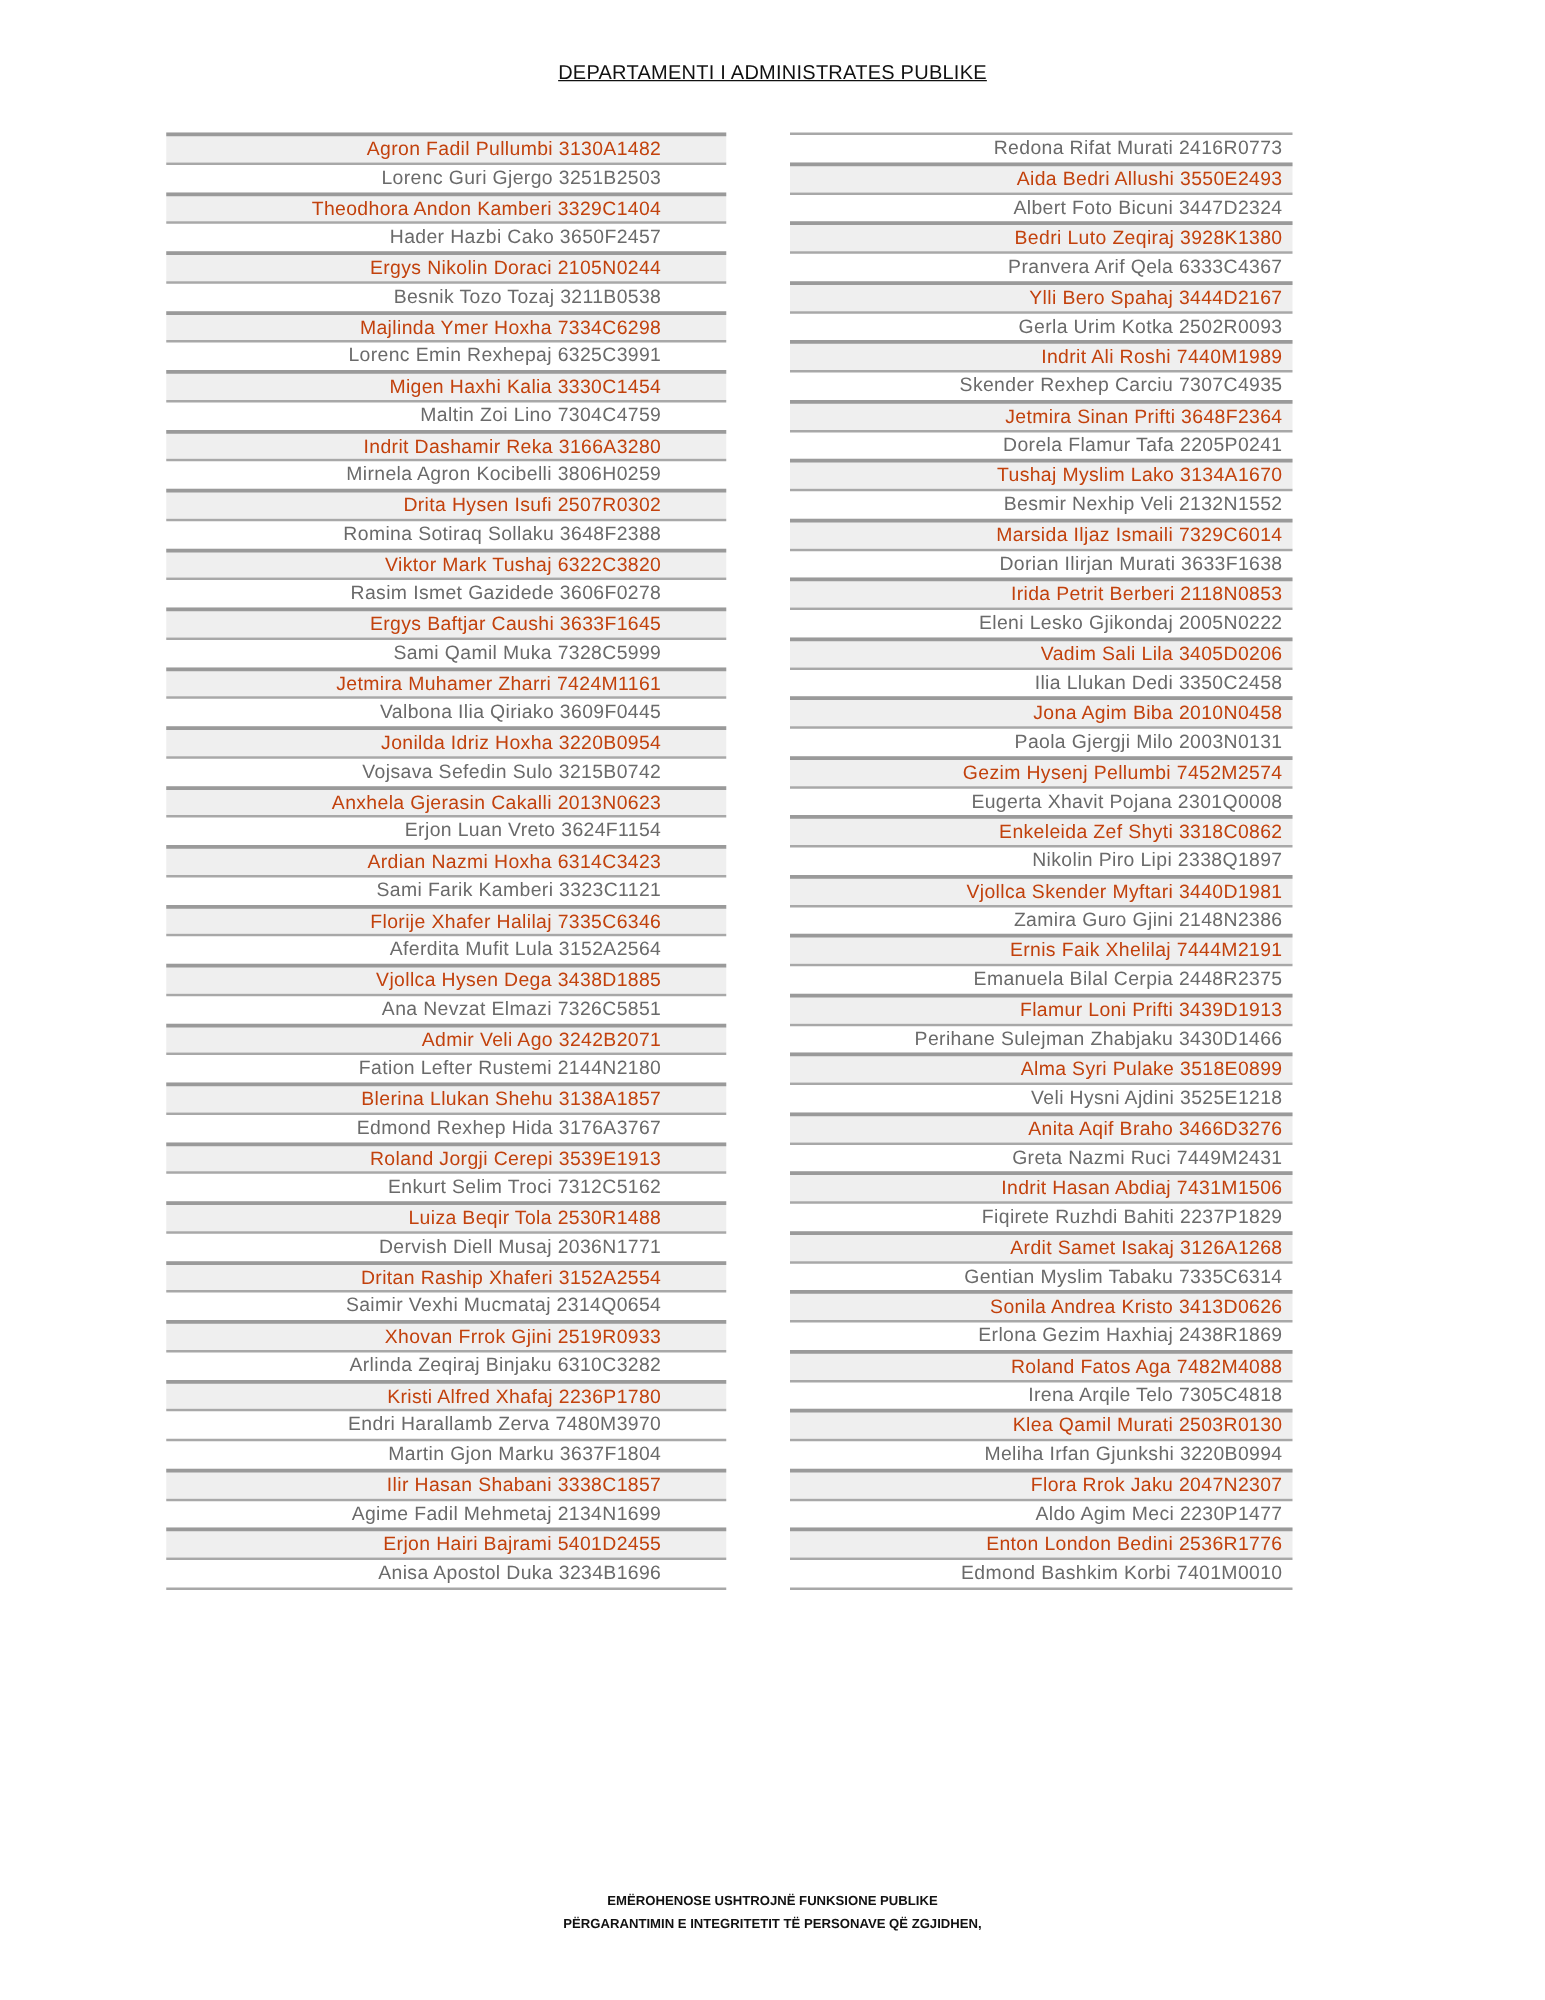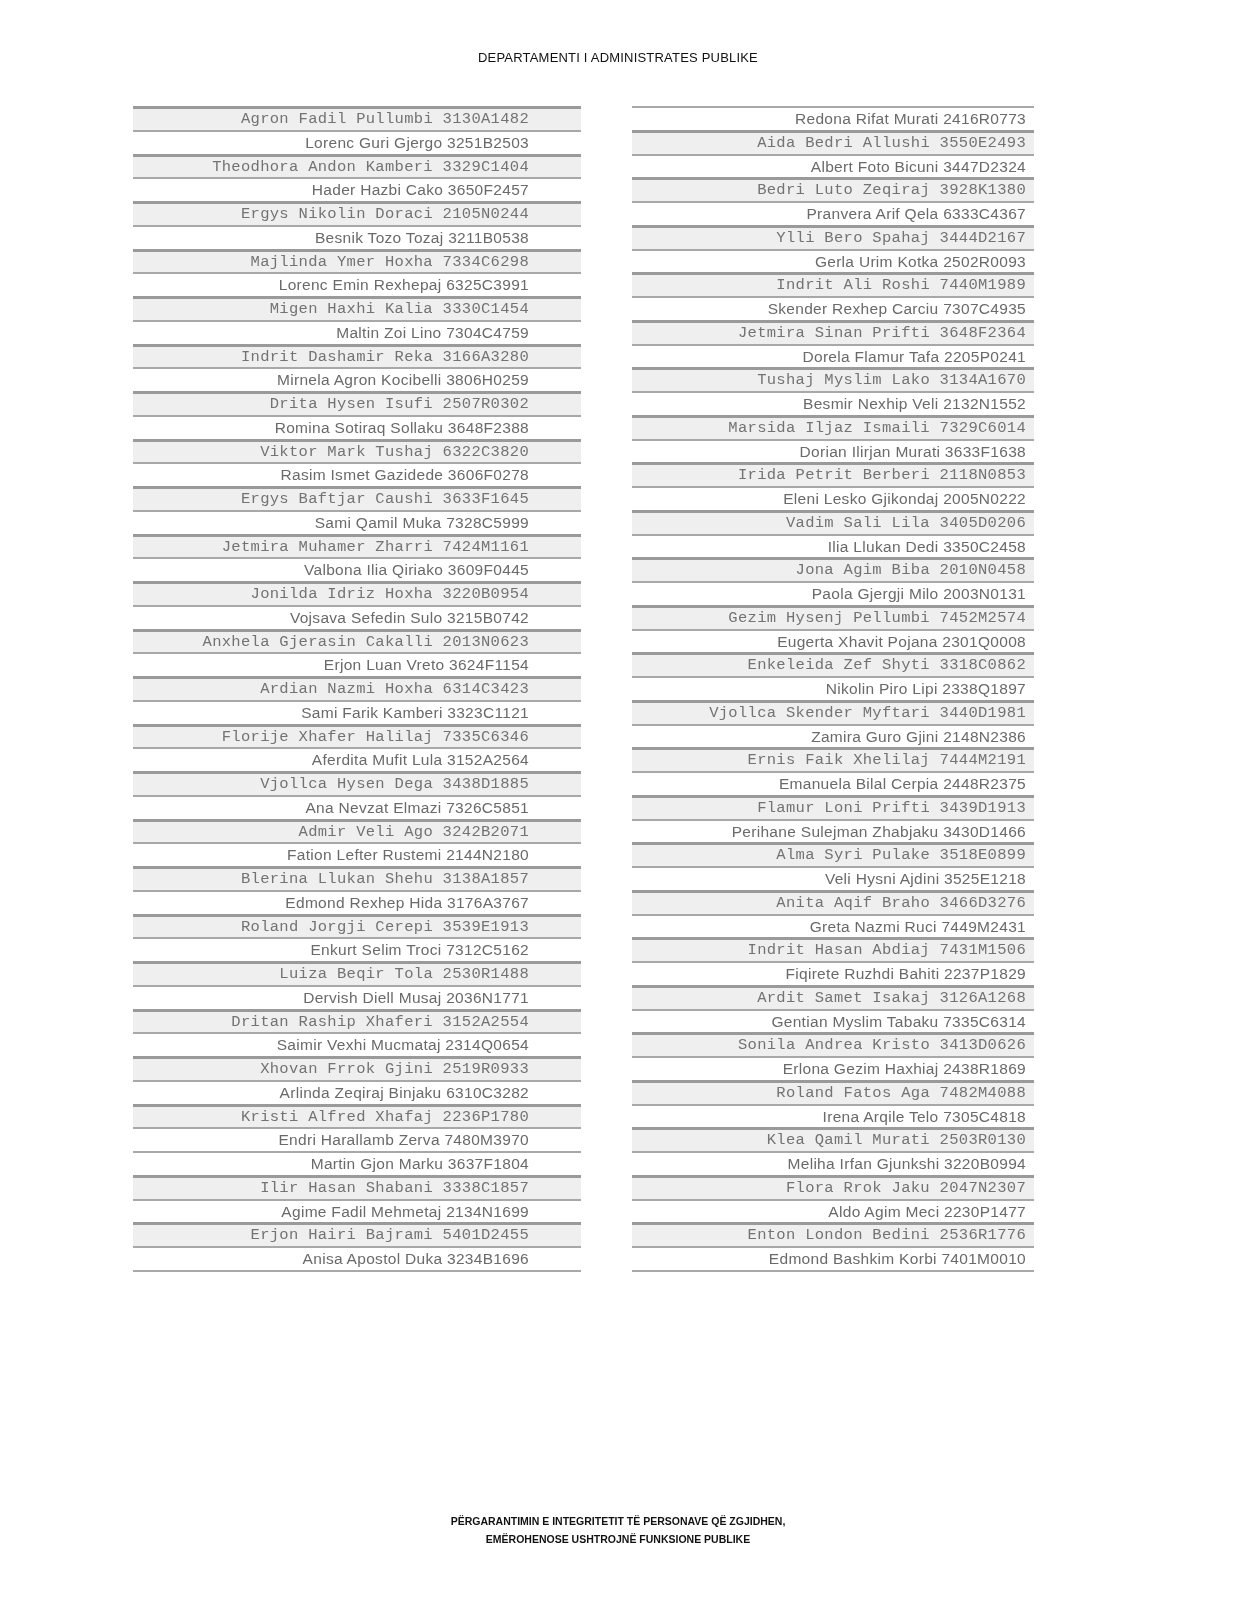--- a/index.html
+++ b/index.html
@@ -1,26 +1,26 @@
 <!DOCTYPE html>
 <html><head>
 <meta charset="utf-8">
 <style>
   html, body { margin: 0; padding: 0; background: #ffffff; }
   body { width: 1236px; height: 1600px; position: relative; overflow: hidden;
          font-family: "Liberation Sans", sans-serif; }
   .page-title { position: absolute; top: 50px; left: 0; width: 1236px; text-align: center;
-                font-size: 13px; color: #111; letter-spacing: 0.2px; }
+                font-size: 16px; color: #111; letter-spacing: 0.2px; text-decoration: underline; }
   .col { position: absolute; top: 106px; }
   .col.left { left: 133px; width: 448px; }
   .col.right { left: 632px; width: 402px; }
   .row { height: 23.75px; box-sizing: border-box; text-align: right; padding-right: 52px;
          font-size: 15.5px; line-height: 21px; white-space: nowrap; letter-spacing: 0.3px; }
   .col.right .row { padding-right: 8px; }
-  .row.shade { background: #efefef; color: #737373; border-top: 3px solid #9a9a9a; line-height: 21px; font-family: Liberation Mono, monospace; }
+  .row.shade { background: #efefef; color: #c2410c; border-top: 3px solid #9a9a9a; line-height: 21px; }
   .row.plain { background: #ffffff; color: #6a6a6a; border-top: 2px solid #a8a8a8; }
   .col-end { height: 0; border-top: 2px solid #a8a8a8; }
   .footer { position: absolute; top: 1512px; left: 0; width: 1236px; text-align: center;
             font-size: 10.5px; font-weight: bold; color: #111; line-height: 18px; }
 </style>
 </head>
 <body>
 
 <div class="page-title">DEPARTAMENTI I ADMINISTRATES PUBLIKE</div>
 
@@ -123,15 +123,15 @@
     <div class="row shade">Klea Qamil Murati 2503R0130</div>
     <div class="row plain">Meliha Irfan Gjunkshi 3220B0994</div>
     <div class="row shade">Flora Rrok Jaku 2047N2307</div>
     <div class="row plain">Aldo Agim Meci 2230P1477</div>
     <div class="row shade">Enton London Bedini 2536R1776</div>
     <div class="row plain">Edmond Bashkim Korbi 7401M0010</div>
     <div class="col-end"></div>
   </div>
 
 <div class="footer">
+  <div>EMËROHENOSE USHTROJNË FUNKSIONE PUBLIKE</div>
   <div>PËRGARANTIMIN E INTEGRITETIT TË PERSONAVE QË ZGJIDHEN,</div>
-  <div>EMËROHENOSE USHTROJNË FUNKSIONE PUBLIKE</div>
 </div>
 
 </body></html>

